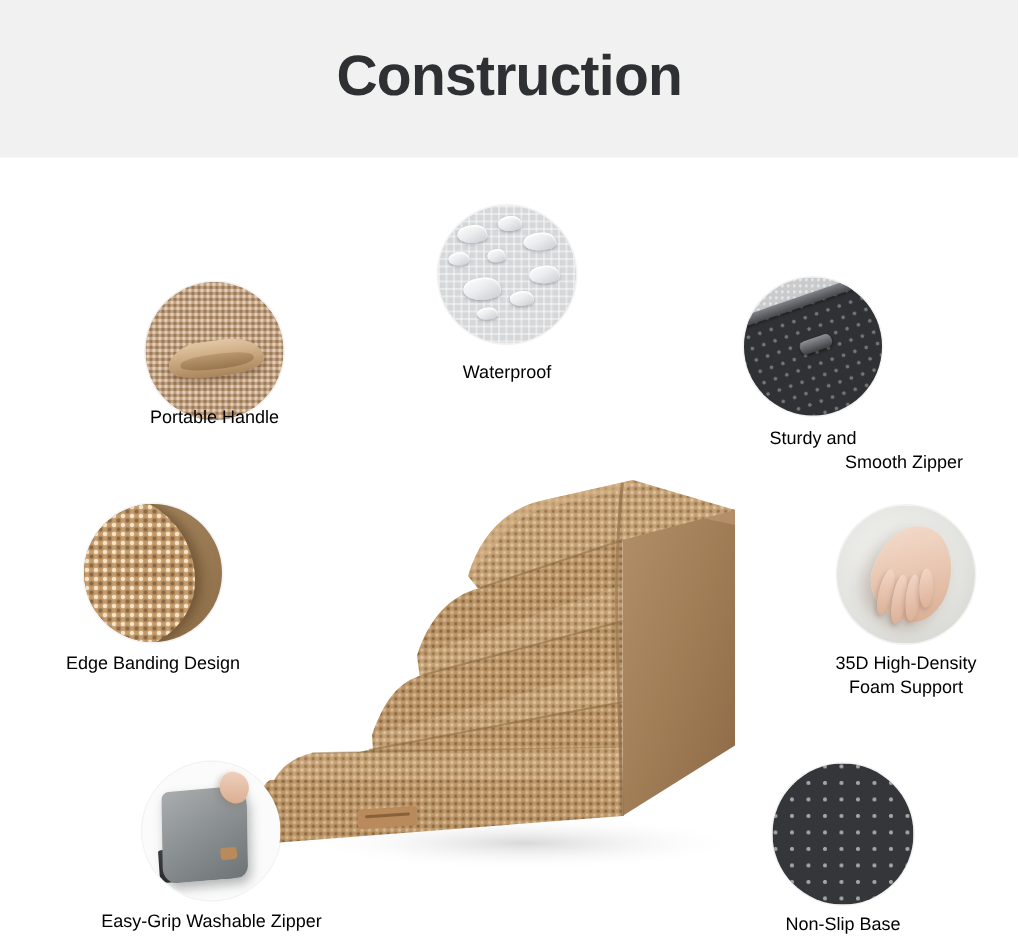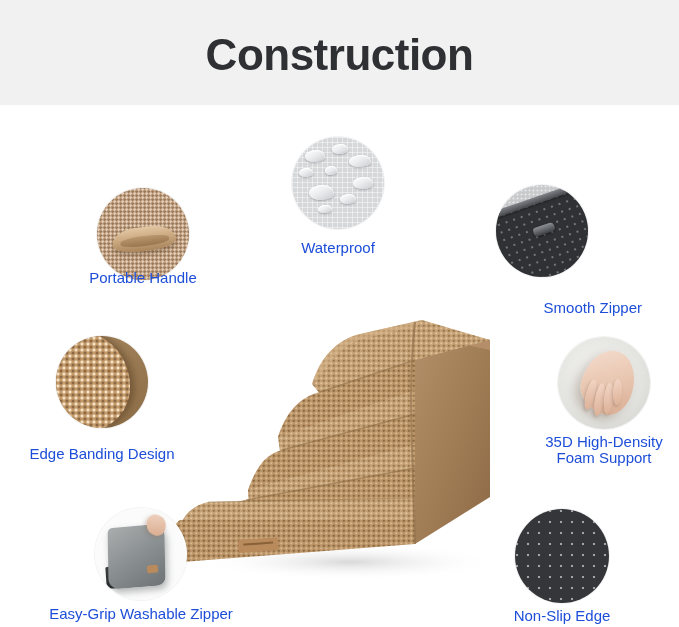--- a/index.html
+++ b/index.html
@@ -13,41 +13,41 @@
   #stage{position:relative;width:679px;height:627px;overflow:hidden;background:#ffffff;}
 
   
   .header-band{
     position:absolute;left:0;top:0;width:679px;height:105px;
     background:#f1f1f1;
   }
   .page-title{
     position:absolute;left:0;top:30px;width:679px;
     text-align:center;
-    font-size:44px;
+    font-size:38px;
     font-weight:700;
     letter-spacing:-0.5px;
     color:#2e3033;
     font-family:"Liberation Sans", sans-serif;
   }
 
   
   .feature{position:absolute;}
   .circle{
     border-radius:50%;
     overflow:hidden;
     position:relative;
     box-shadow:0 0 0 1px rgba(0,0,0,0.05);
   }
   .f-label{
     position:absolute;
     text-align:center;
-    font-size:15px;
+    font-size:12px;
     line-height:16px;
-    color:#1d4ed8;
+    color:#000000;
     white-space:nowrap;
     font-family:"Liberation Sans", sans-serif;
   }
 
   
   .tan-fabric{
     width:100%;height:100%;
     background-color:#c2a180;
     background-image:
       radial-gradient(circle at 1.6px 1.6px, rgba(255,255,255,0.50) 0.9px, rgba(0,0,0,0) 1.3px),
@@ -252,29 +252,30 @@
   <div class="f-label" style="left:238px;top:240px;width:200px;">Waterproof</div>
 
   <div class="feature" style="left:496px;top:185px;">
     <div class="circle" style="width:92px;height:92px;">
       <div class="zip-top"></div>
       <div class="zip-bottom"></div>
       <div class="zip-line"></div>
       <div class="zip-pull"></div>
     </div>
   </div>
+  <div class="f-label" style="left:442px;top:284px;width:200px;">Sturdy and</div>
   <div class="f-label" style="left:442px;top:300px;width:200px;text-align:right;">Smooth Zipper</div>
 
   <div class="feature" style="left:56px;top:336px;">
     <div class="circle" style="width:92px;height:92px;">
       <div class="eb-smooth"></div>
       <div class="eb-bubble"></div>
     </div>
   </div>
-  <div class="f-label" style="left:2px;top:434px;width:200px;margin-top:12px;">Edge Banding Design</div>
+  <div class="f-label" style="left:2px;top:434px;width:200px;">Edge Banding Design</div>
 
   <div class="feature" style="left:558px;top:337px;">
     <div class="circle" style="width:92px;height:92px;">
       <div class="foam-bg"></div>
       <div class="hand"></div>
       <div class="finger" style="left:30%;top:46%;width:10%;height:34%;transform:rotate(14deg);"></div>
       <div class="finger" style="left:40%;top:50%;width:10%;height:36%;transform:rotate(10deg);"></div>
       <div class="finger" style="left:50%;top:50%;width:10%;height:34%;transform:rotate(6deg);"></div>
       <div class="finger" style="left:60%;top:46%;width:10%;height:28%;transform:rotate(2deg);"></div>
     </div>
@@ -291,15 +292,15 @@
       <div class="wc-hand"></div>
     </div>
   </div>
   <div class="f-label" style="left:41px;top:606px;width:200px;">Easy-Grip Washable Zipper</div>
 
   <div class="feature" style="left:515px;top:509px;">
     <div class="circle" style="width:94px;height:94px;">
       <div class="dark-fabric"></div>
     </div>
   </div>
-  <div class="f-label" style="left:462px;top:608px;width:200px;">Non-Slip Edge</div>
+  <div class="f-label" style="left:462px;top:608px;width:200px;">Non-Slip Base</div>
 
 </div>
 
 </body></html>

